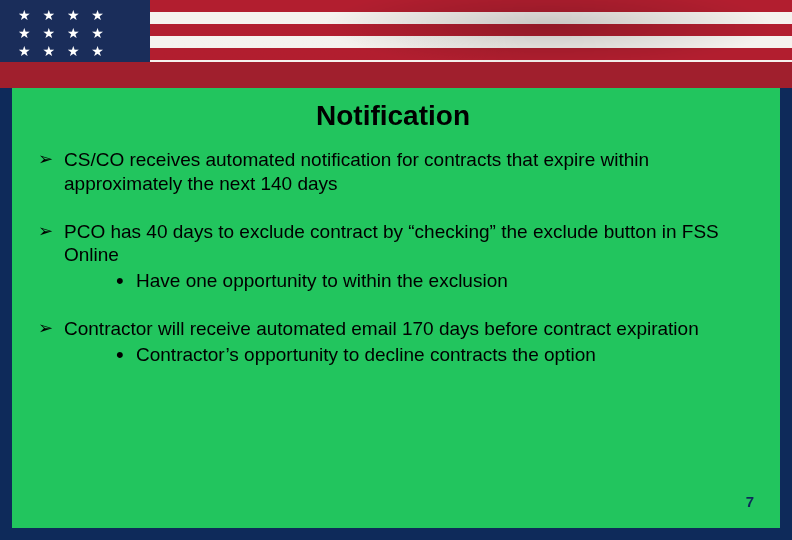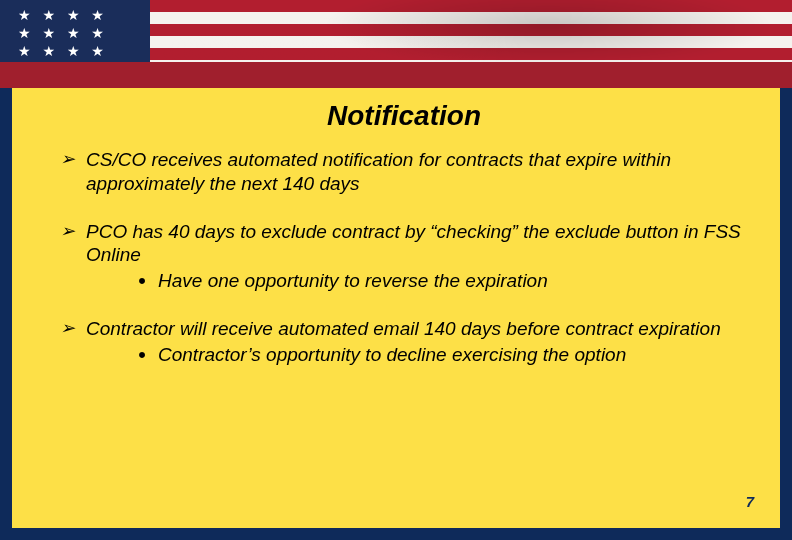--- a/index.html
+++ b/index.html
@@ -52,23 +52,22 @@
   .red-bar {
     width: 100%;
     height: 26px;
     background: #a01f2d;
   }
   .content {
     position: absolute;
     left: 12px; right: 12px;
     top: 88px;
     bottom: 12px;
-    background: #fde047;
-    padding: 6px 24px 0 40px;
-    font-style: italic;
+    background: #22c55e;
+    padding: 6px 24px 0 18px;
   }
   .title {
     text-align: center;
     font-size: 28px;
     font-weight: bold;
     color: #000;
     margin: 6px 0 16px 0;
   }
   .bullets {
     font-size: 19px;
@@ -125,27 +124,27 @@
 
   <div class="bullets">
 
     <div class="b1">
       <span>CS/CO receives automated notification for contracts that expire within approximately the next 140 days</span>
     </div>
 
     <div class="b1">
       <span>PCO has 40 days to exclude contract by “checking” the exclude button in FSS Online</span>
       <div class="b2">
-        <span>Have one opportunity to reverse the expiration</span>
+        <span>Have one opportunity to within the exclusion</span>
       </div>
     </div>
 
     <div class="b1">
-      <span>Contractor will receive automated email 140 days before contract expiration</span>
+      <span>Contractor will receive automated email 170 days before contract expiration</span>
       <div class="b2">
-        <span>Contractor’s opportunity to decline exercising the option</span>
+        <span>Contractor’s opportunity to decline contracts the option</span>
       </div>
     </div>
 
   </div>
 
   <div class="page-num">7</div>
 </div>
 
 </body></html>

